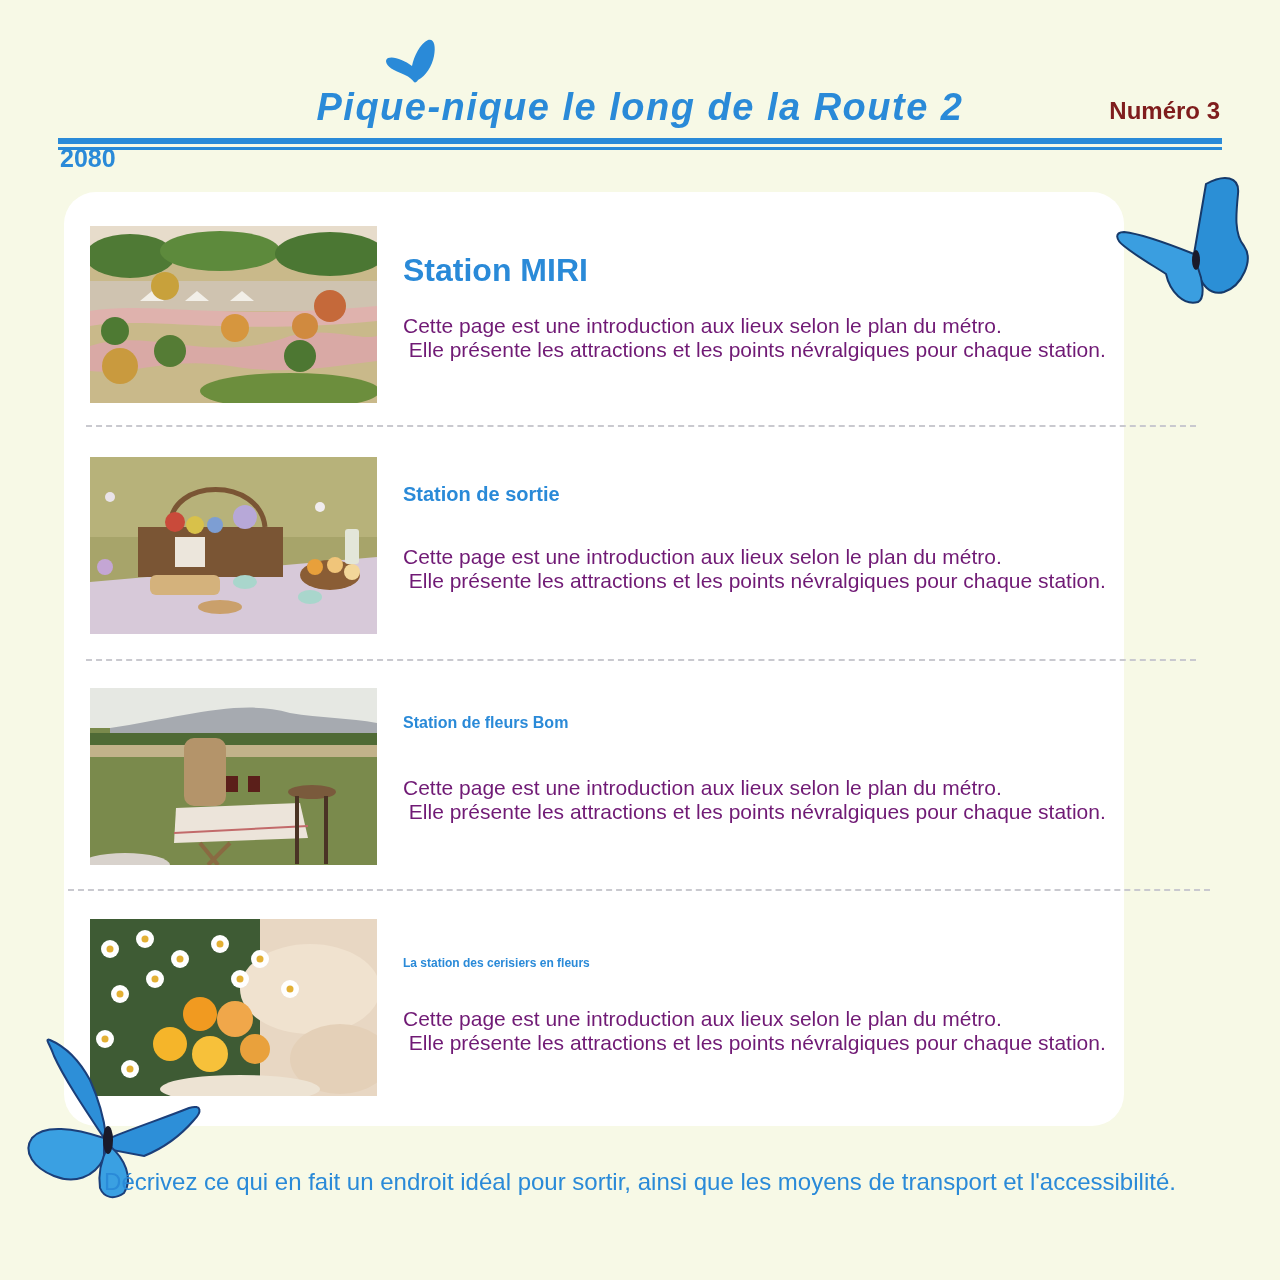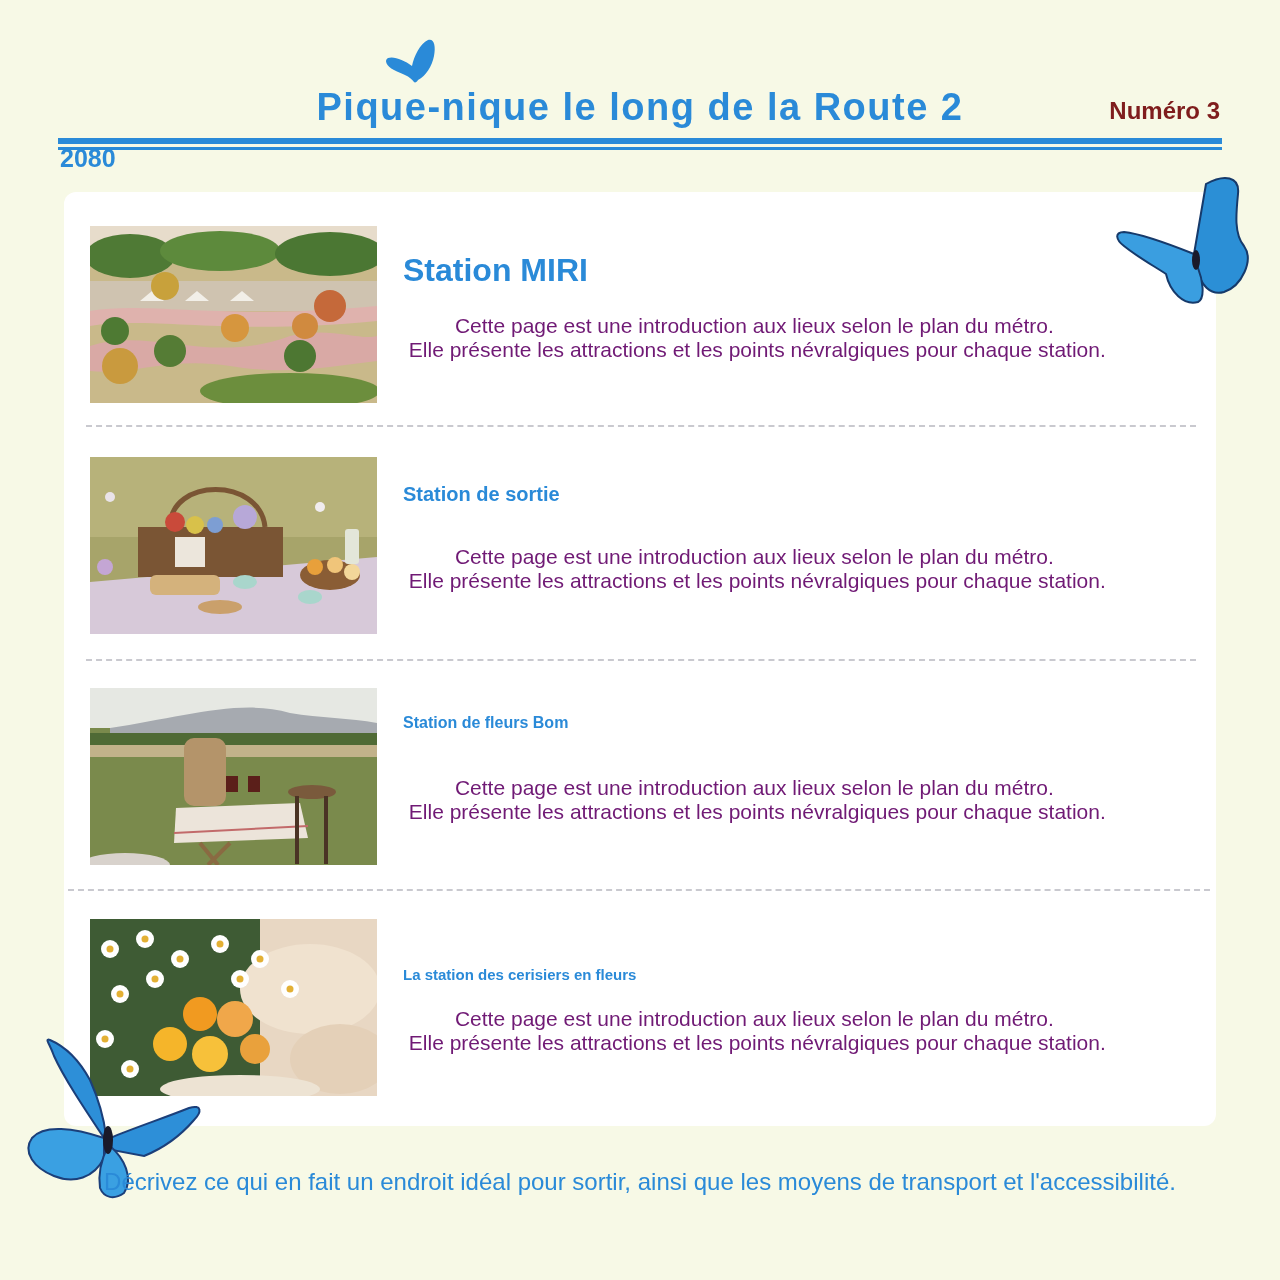--- a/index.html
+++ b/index.html
@@ -10,33 +10,33 @@
     position: relative;
     overflow: hidden;
   }
   .header { position: absolute; left: 58px; top: 0; width: 1164px; height: 160px; }
   .hdr-year {
     position: absolute; left: 2px; top: 96px;
     font-size: 25px; font-weight: 700; color: #2a8ad8; margin-top: 48px;
   }
   .hdr-title {
     position: absolute; left: 0; right: 0; top: 86px; text-align: center;
-    font-size: 38px; font-weight: 700; color: #2a8ad8; letter-spacing: 1.5px;
+    font-size: 38px; font-weight: 700; color: #2a8ad8; letter-spacing: 1.5px; font-style: italic;
   }
   .hdr-issue {
     position: absolute; right: 2px; top: 97px;
     font-size: 24px; font-weight: 700; color: #7f1d1d;
   }
   .rule-thick { position: absolute; left: 0; top: 138px; width: 1164px; height: 6px; background: #2a8ad8; }
   .rule-thin { position: absolute; left: 0; top: 147px; width: 1164px; height: 3px; background: #2a8ad8; }
   .hdr-butterfly { position: absolute; left: 326px; top: 36px; width: 56px; height: 50px; }
 
   .card {
-    position: absolute; left: 64px; top: 192px; width: 1152px; height: 934px;
-    background: #ffffff; border-radius: 12px; text-align: center;
+    position: absolute; left: 64px; top: 192px; width: 1060px; height: 934px;
+    background: #ffffff; border-radius: 32px;
   }
   .row { position: absolute; left: 0; width: 1152px; height: 231px; }
   .thumb {
     position: absolute; left: 26px; top: 34px; width: 287px; height: 177px;
     overflow: hidden;
   }
   .thumb svg { width: 100%; height: 100%; display: block; }
   .row-title {
     position: absolute; left: 339px; color: #2a8ad8; font-weight: 700;
   }
@@ -194,21 +194,21 @@
             <circle cx="200" cy="70" r="3.5"></circle>
         </g>
         <circle cx="110" cy="95" r="17" fill="#f19a20"></circle>
         <circle cx="145" cy="100" r="18" fill="#f0a74a"></circle>
         <circle cx="80" cy="125" r="17" fill="#f5b52a"></circle>
         <circle cx="120" cy="135" r="18" fill="#f7c13a"></circle>
         <circle cx="165" cy="130" r="15" fill="#e9a13c"></circle>
         <ellipse cx="150" cy="170" rx="80" ry="14" fill="#ede3d3"></ellipse>
       </svg>
     </div>
-    <div class="row-title" style="top:81px; font-size:15px;">La station des cerisiers en fleurs</div>
+    <div class="row-title" style="top:71px; font-size:12px;">La station des cerisiers en fleurs</div>
     <div class="row-desc"><span>Cette page est une introduction aux lieux selon le plan du métro.</span>
 <span> Elle présente les attractions et les points névralgiques pour chaque station.</span></div>
   </div>
 </div>
 
 <svg class="butterfly-big" style="left:1114px; top:174px; width:146px; height:134px;" viewBox="0 0 146 134">
   <path d="M92 10 C110 0 126 2 124 20 C122 40 120 60 130 72 C140 86 128 112 110 118 C96 122 86 110 84 96 L80 80 Z" fill="#2b8fd6" stroke="#163a6b" stroke-width="2"></path>
   <path d="M80 80 C60 72 30 60 10 58 C0 58 2 66 10 72 C25 84 40 92 52 100 C56 118 70 132 84 128 C92 124 88 104 84 94 Z" fill="#3a9ee0" stroke="#163a6b" stroke-width="2"></path>
   <ellipse cx="82" cy="86" rx="4" ry="10" fill="#1a1a2a"></ellipse>
 </svg>

